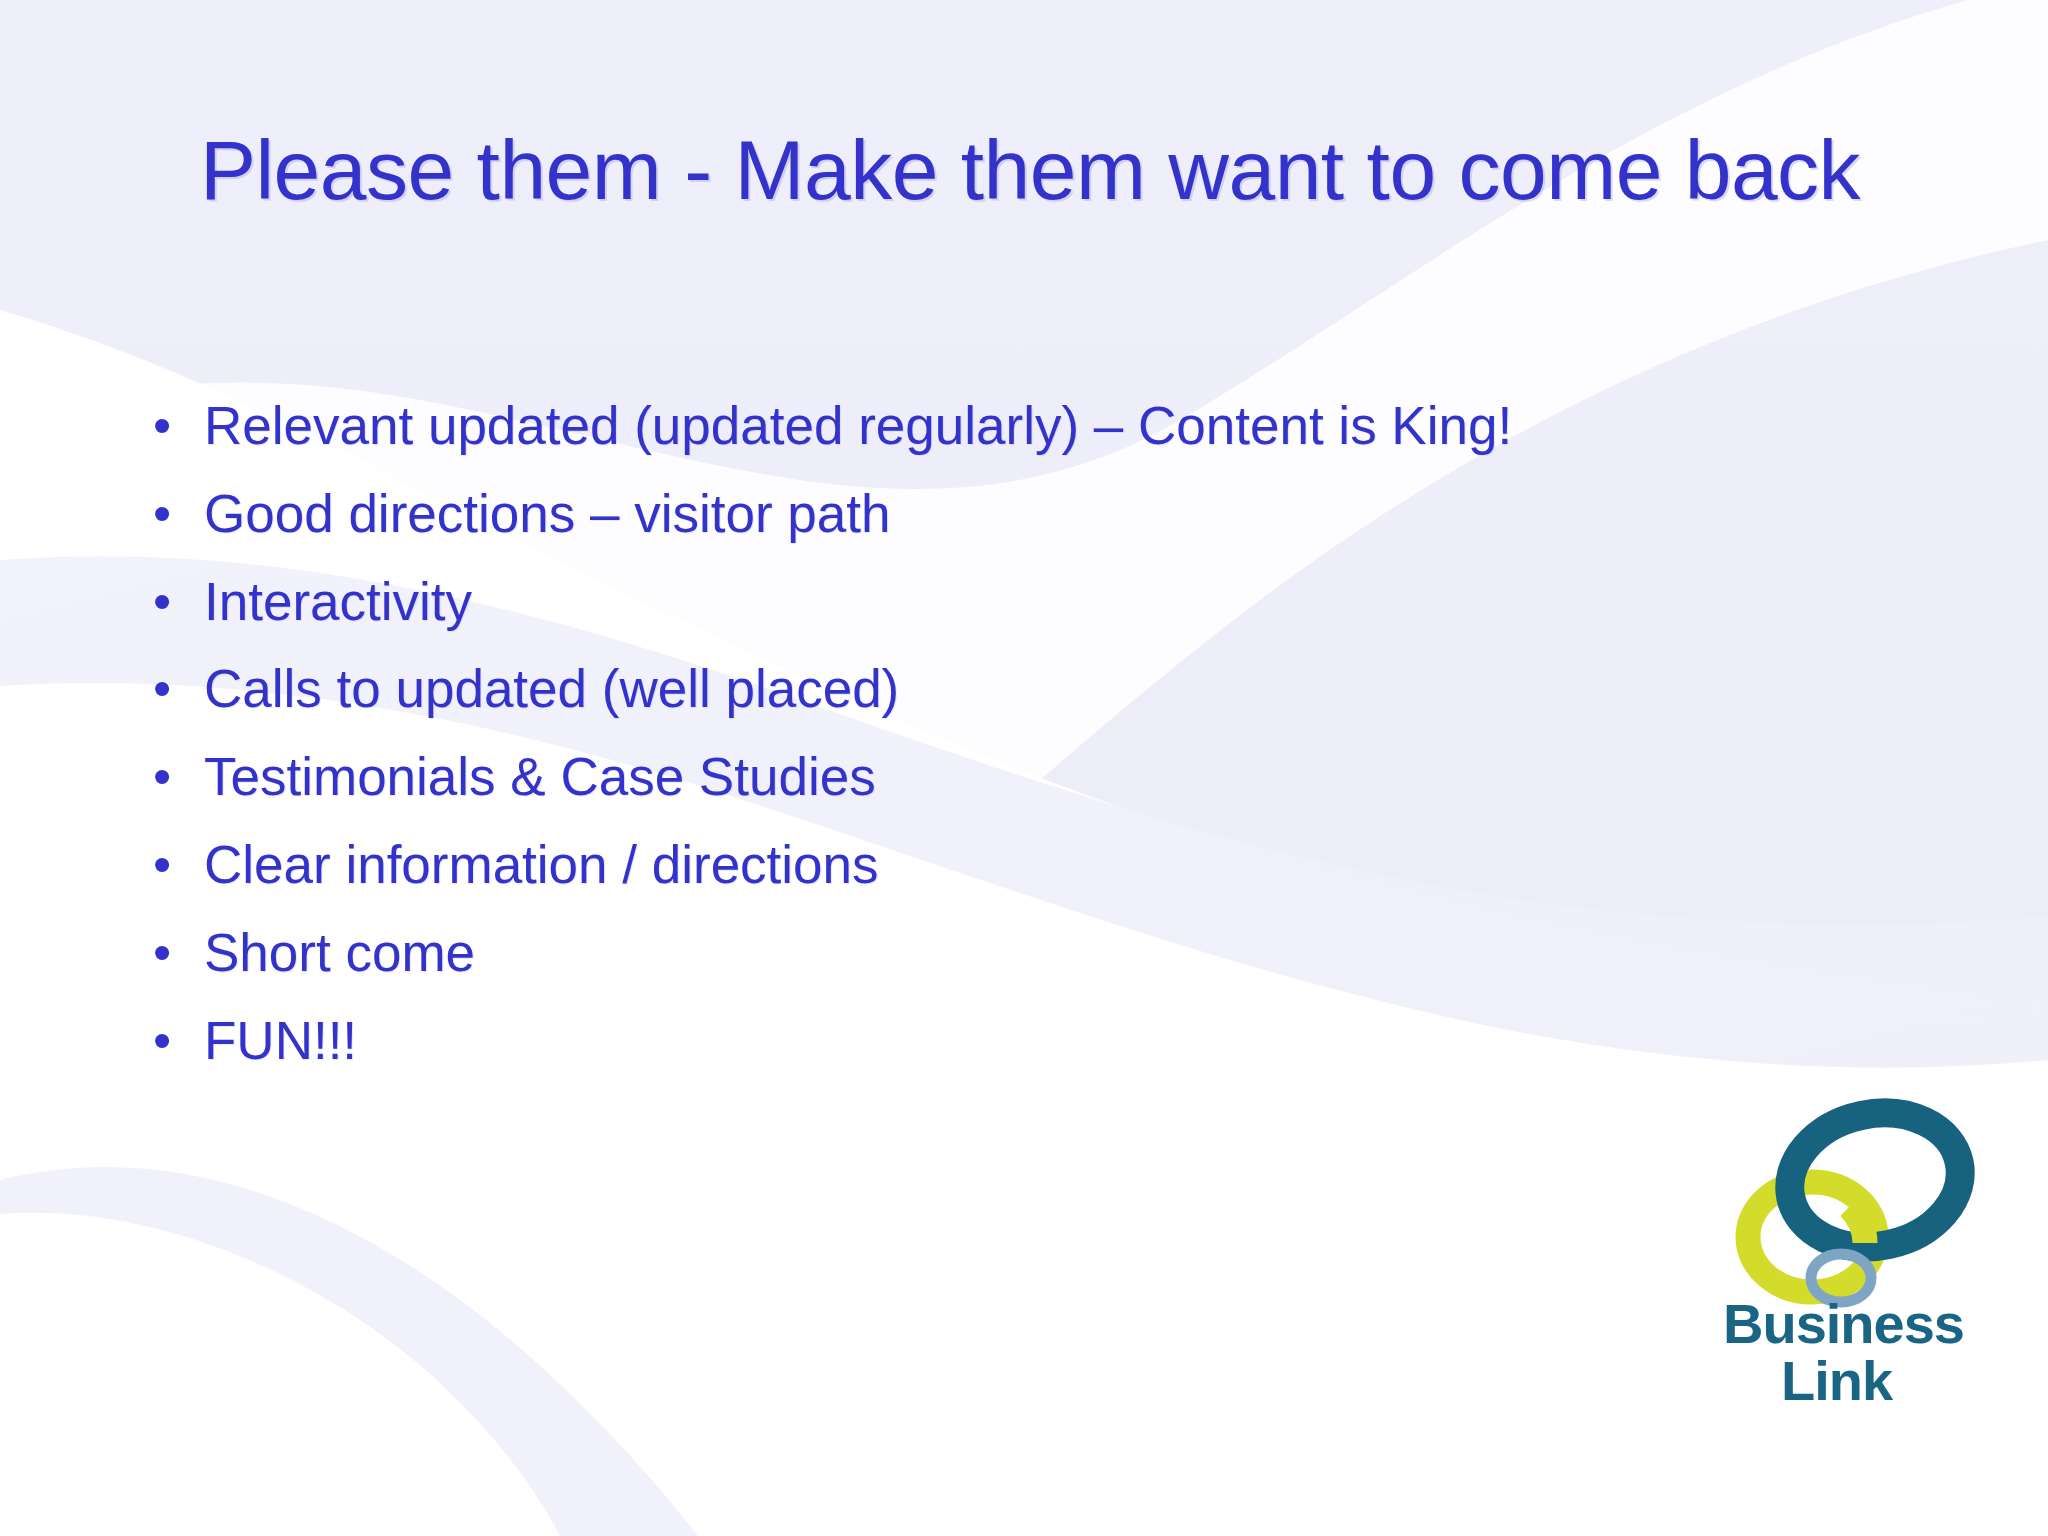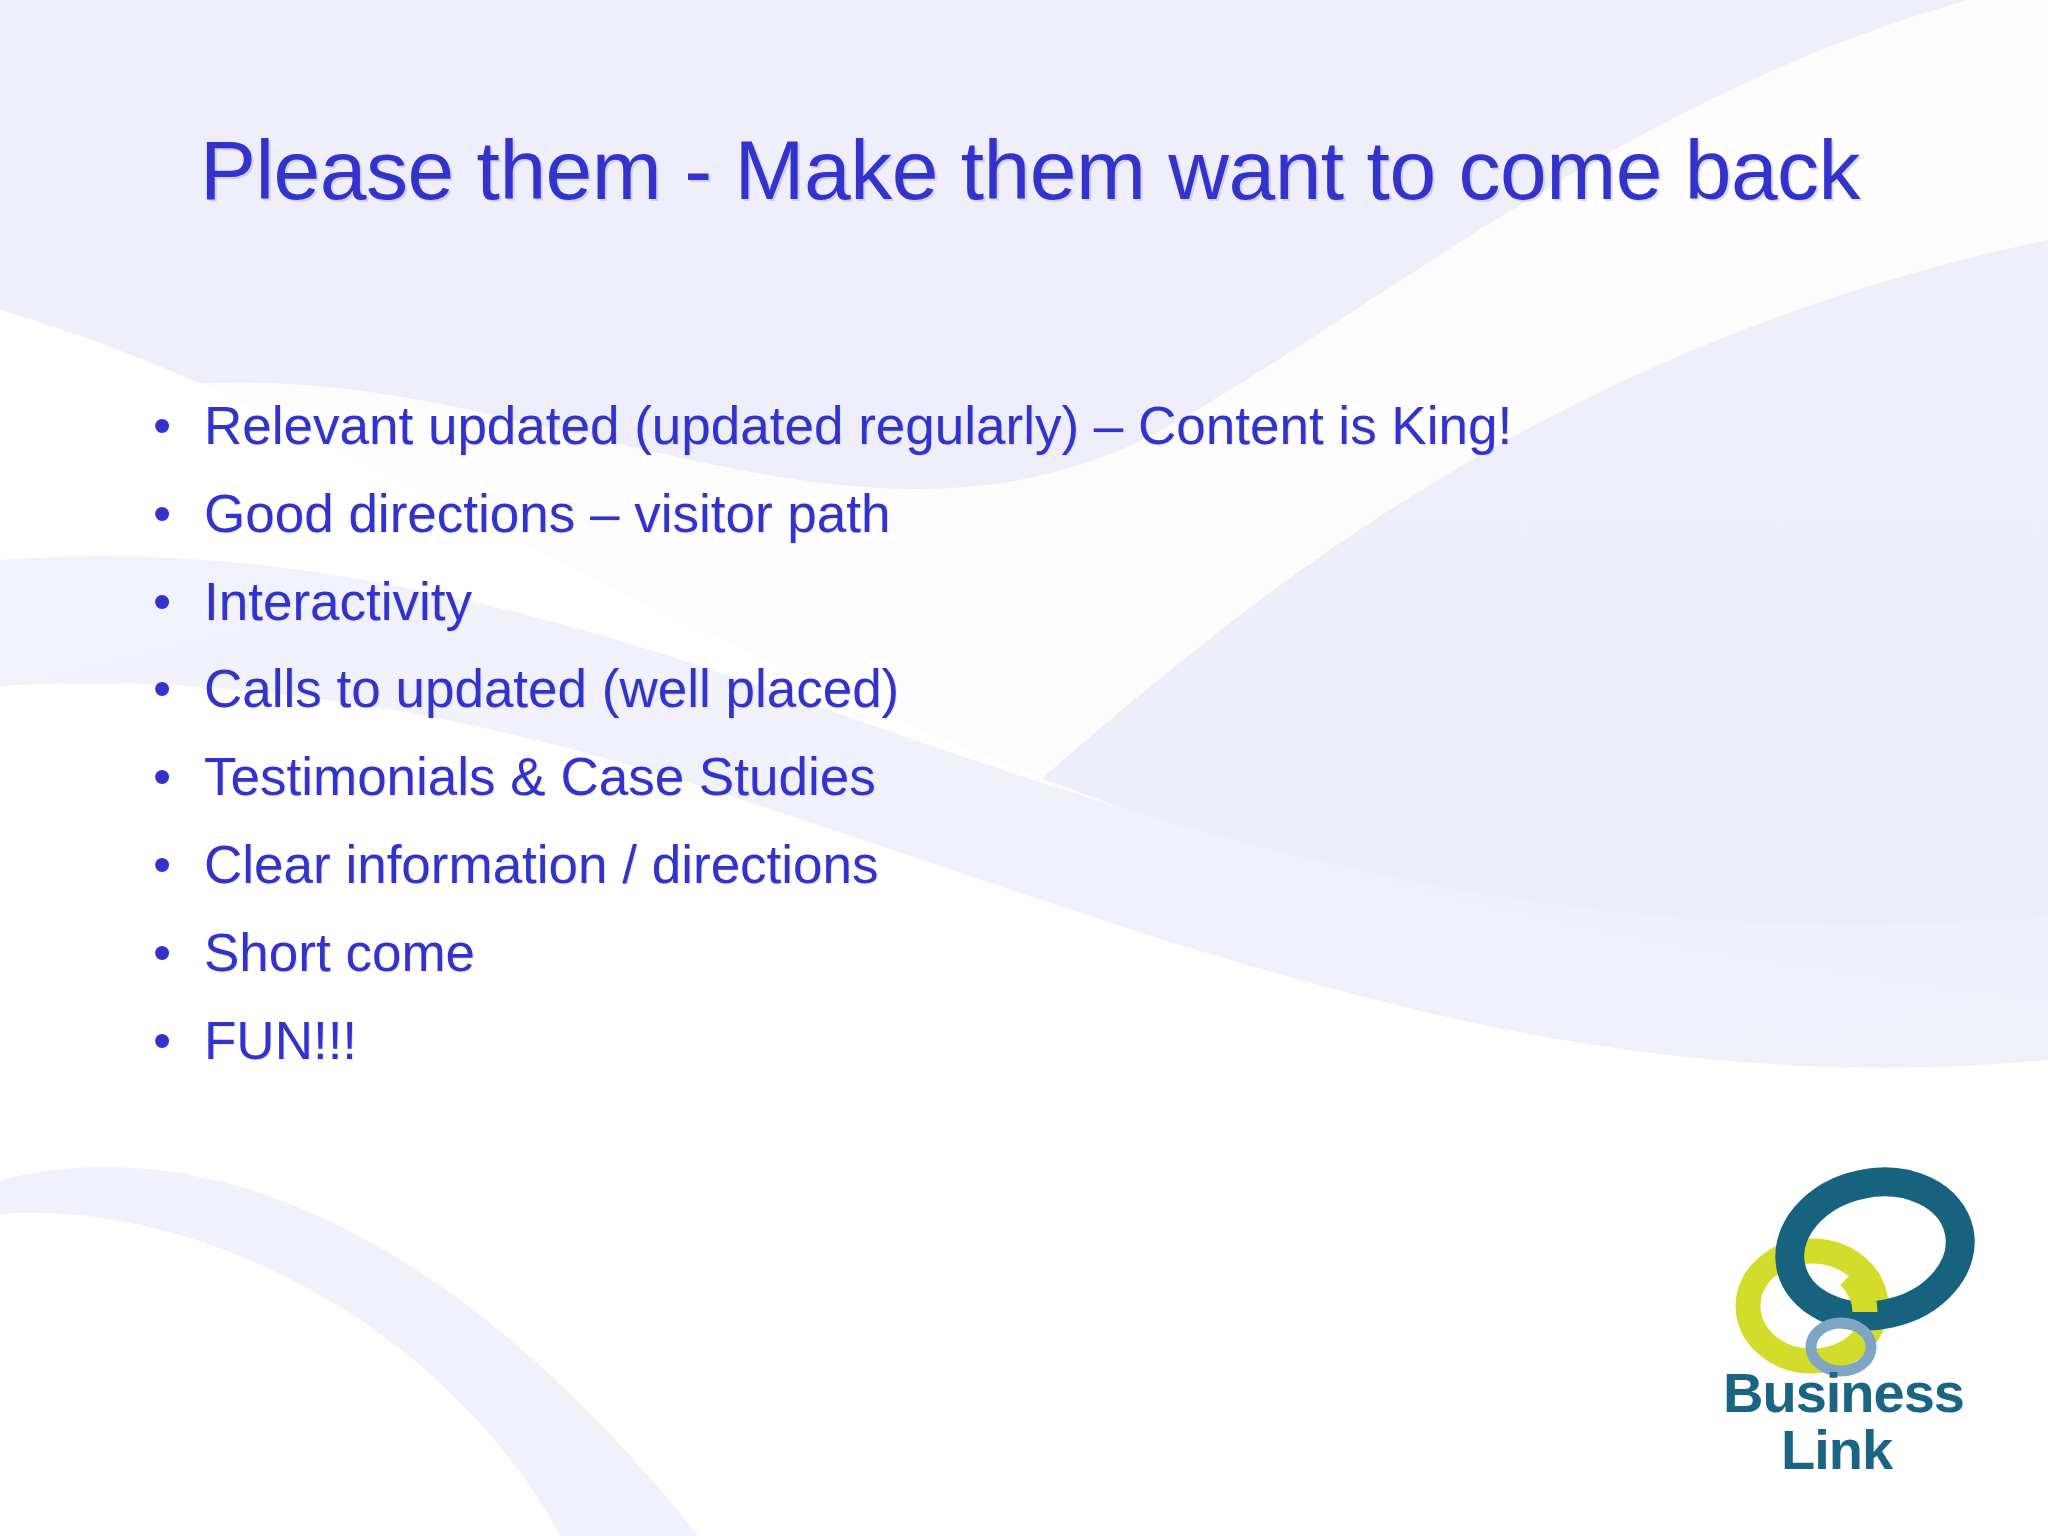--- a/index.html
+++ b/index.html
@@ -70,21 +70,21 @@
     color: #3333CC;
     font-size: 53px;
     line-height: 1.28;
     font-family: "Liberation Sans", sans-serif;
     text-shadow: 1px 1px 0 rgba(150,150,215,0.22);
   }
   
   .logo {
     position: absolute;
     left: 1715px;
-    top: 1144px;
+    top: 1075px;
     width: 300px;
     height: 330px;
   }
   .logo-mark {
     display: block;
     width: 300px;
     height: 330px;
   }
 </style>
 </head>

